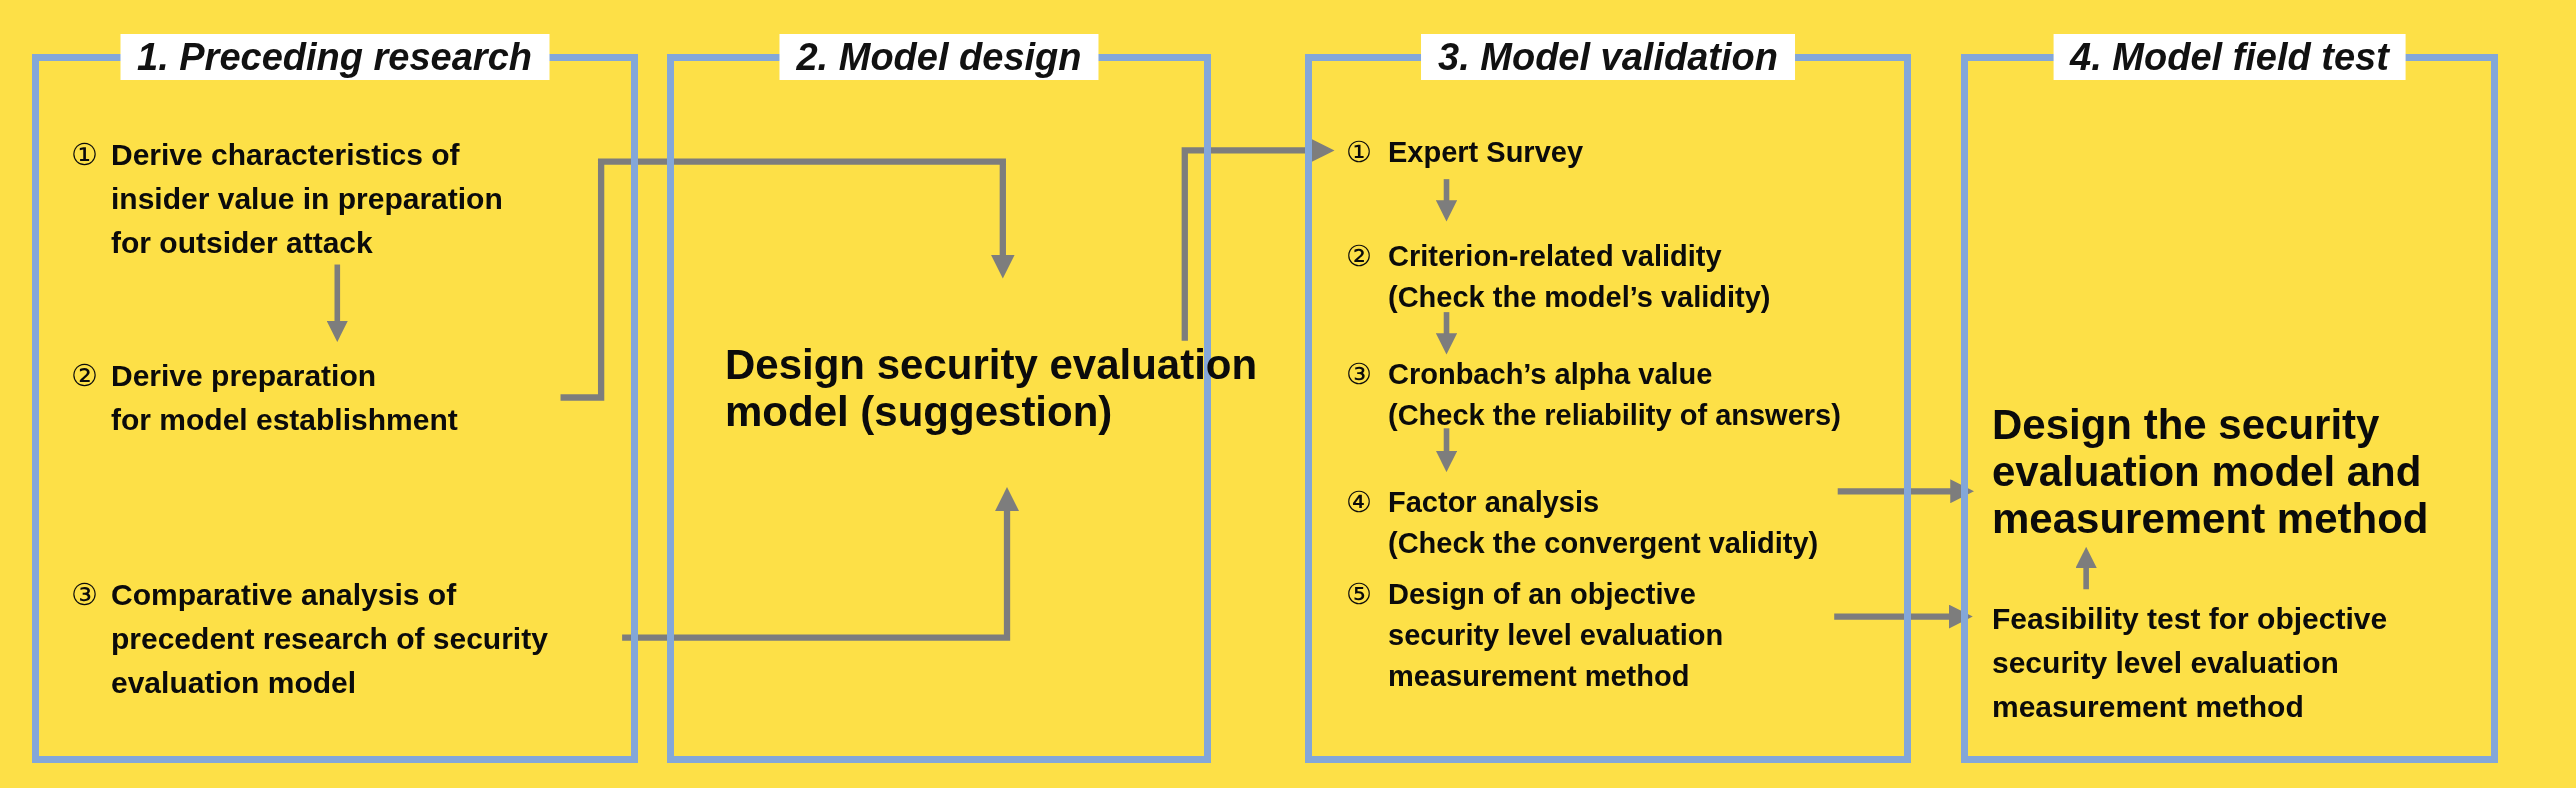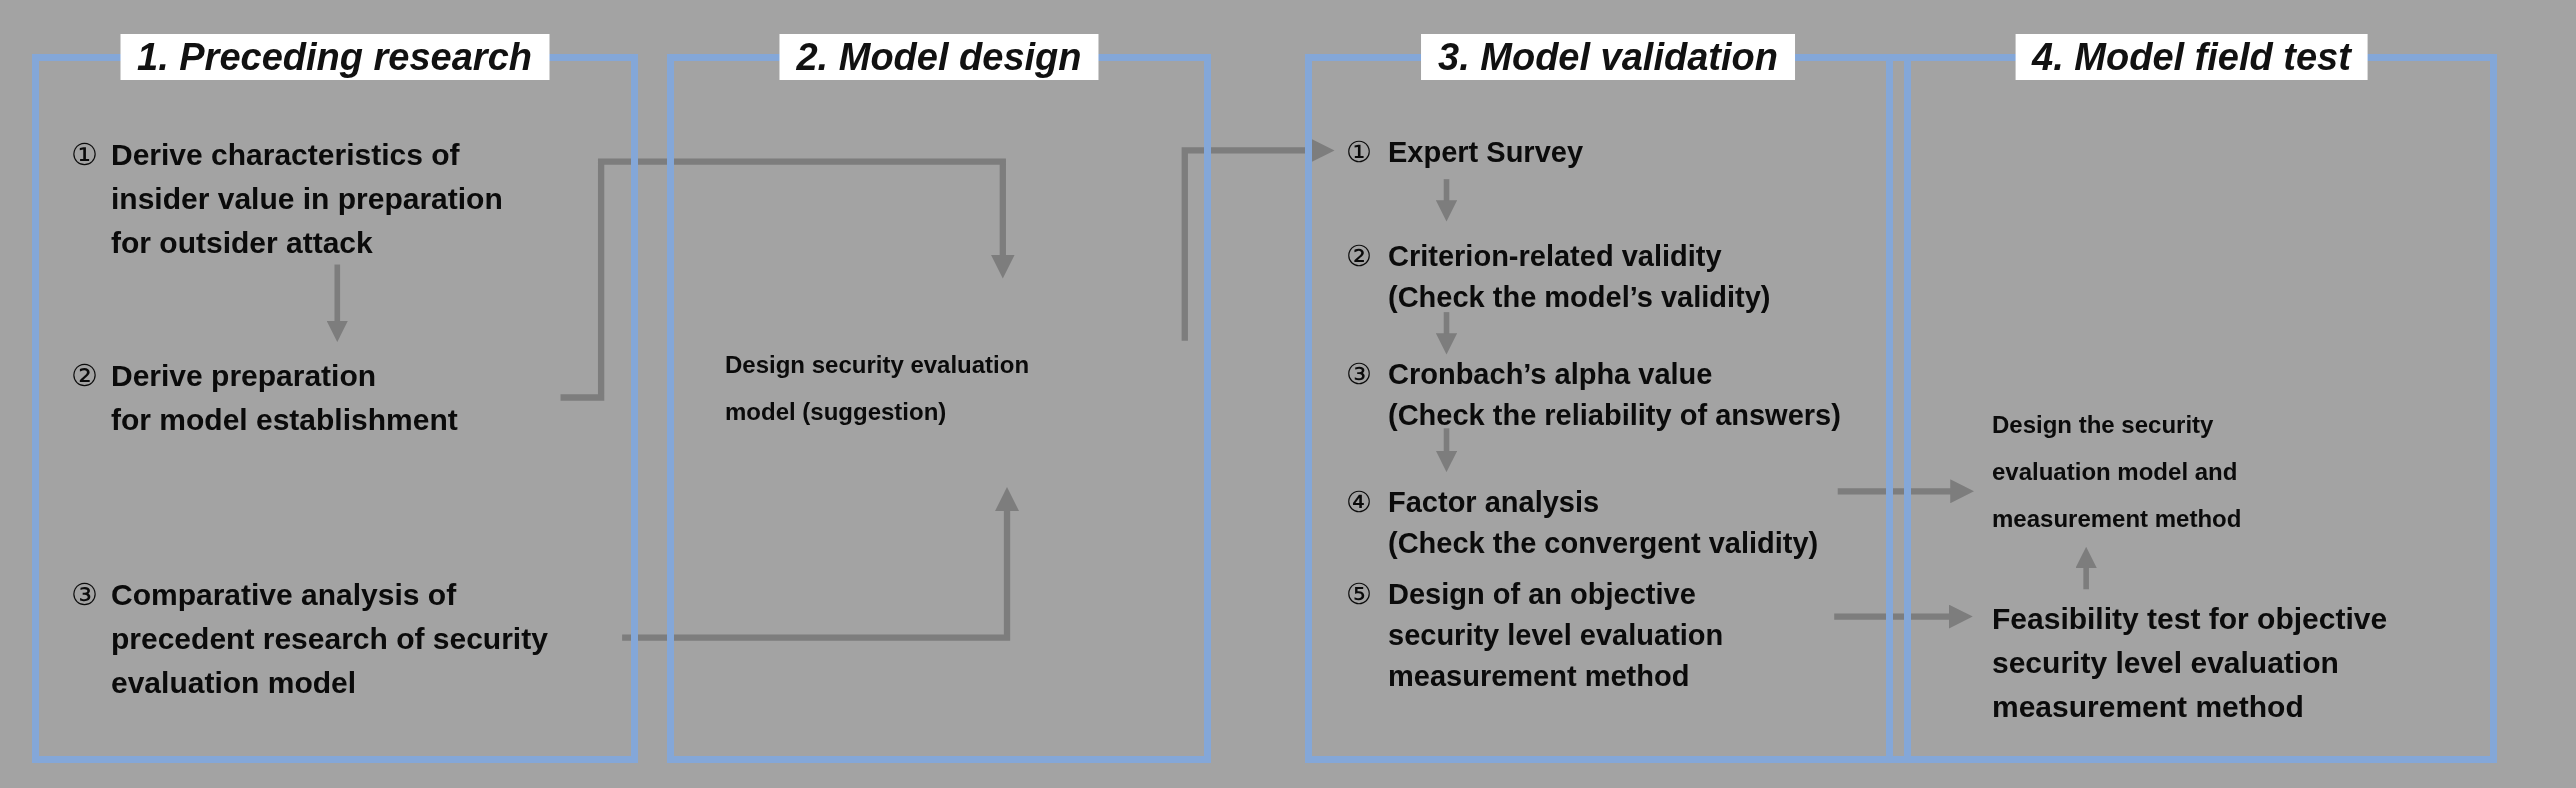--- a/index.html
+++ b/index.html
@@ -4,21 +4,21 @@
 <style>
   html, body {
     margin: 0;
     padding: 0;
     background: #ffffff;
   }
   .canvas {
     position: relative;
     width: 2576px;
     height: 788px;
-    background: #a3a3a3;
+    background: #fde047;
     font-family: "Liberation Sans", "DejaVu Sans", sans-serif;
     overflow: hidden;
   }
   .connectors {
     position: absolute;
     left: 0; top: 0;
     width: 2576px;
     height: 788px;
     pointer-events: none;
   }
@@ -54,21 +54,21 @@
   }
   .item {
     position: absolute;
     display: flex;
     align-items: flex-start;
     font-weight: bold;
     color: #0b0b0b;
   }
   .fs43 { font-size: 30px; line-height: 44px; }
   .fs42 { font-size: 29px; line-height: 41px; }
-  .fs48 { font-size: 24px; line-height: 47px; }
+  .fs48 { font-size: 42px; line-height: 47px; }
   .num {
     flex: 0 0 40px;
     font-weight: normal;
   }
   .num-wide { flex: 0 0 42px; }
   .line {
     display: block;
     white-space: nowrap;
   }
 </style>
@@ -100,21 +100,21 @@
   </section>
 
   <section class="panel" style="left:667px; width:544px">
     <h2 class="panel-title">2. Model design</h2>
   </section>
 
   <section class="panel" style="left:1305px; width:606px">
     <h2 class="panel-title">3. Model validation</h2>
   </section>
 
-  <section class="panel" style="left:1886px; width:611px">
+  <section class="panel" style="left:1961px; width:537px">
     <h2 class="panel-title">4. Model field test</h2>
   </section>
 
   <div class="item fs43" style="left:71px; top:133px">
     <span class="num">①</span>
     <span class="lines">
       <span class="line">Derive characteristics of</span>
       <span class="line">insider value in preparation</span>
       <span class="line">for outsider attack</span>
     </span>

